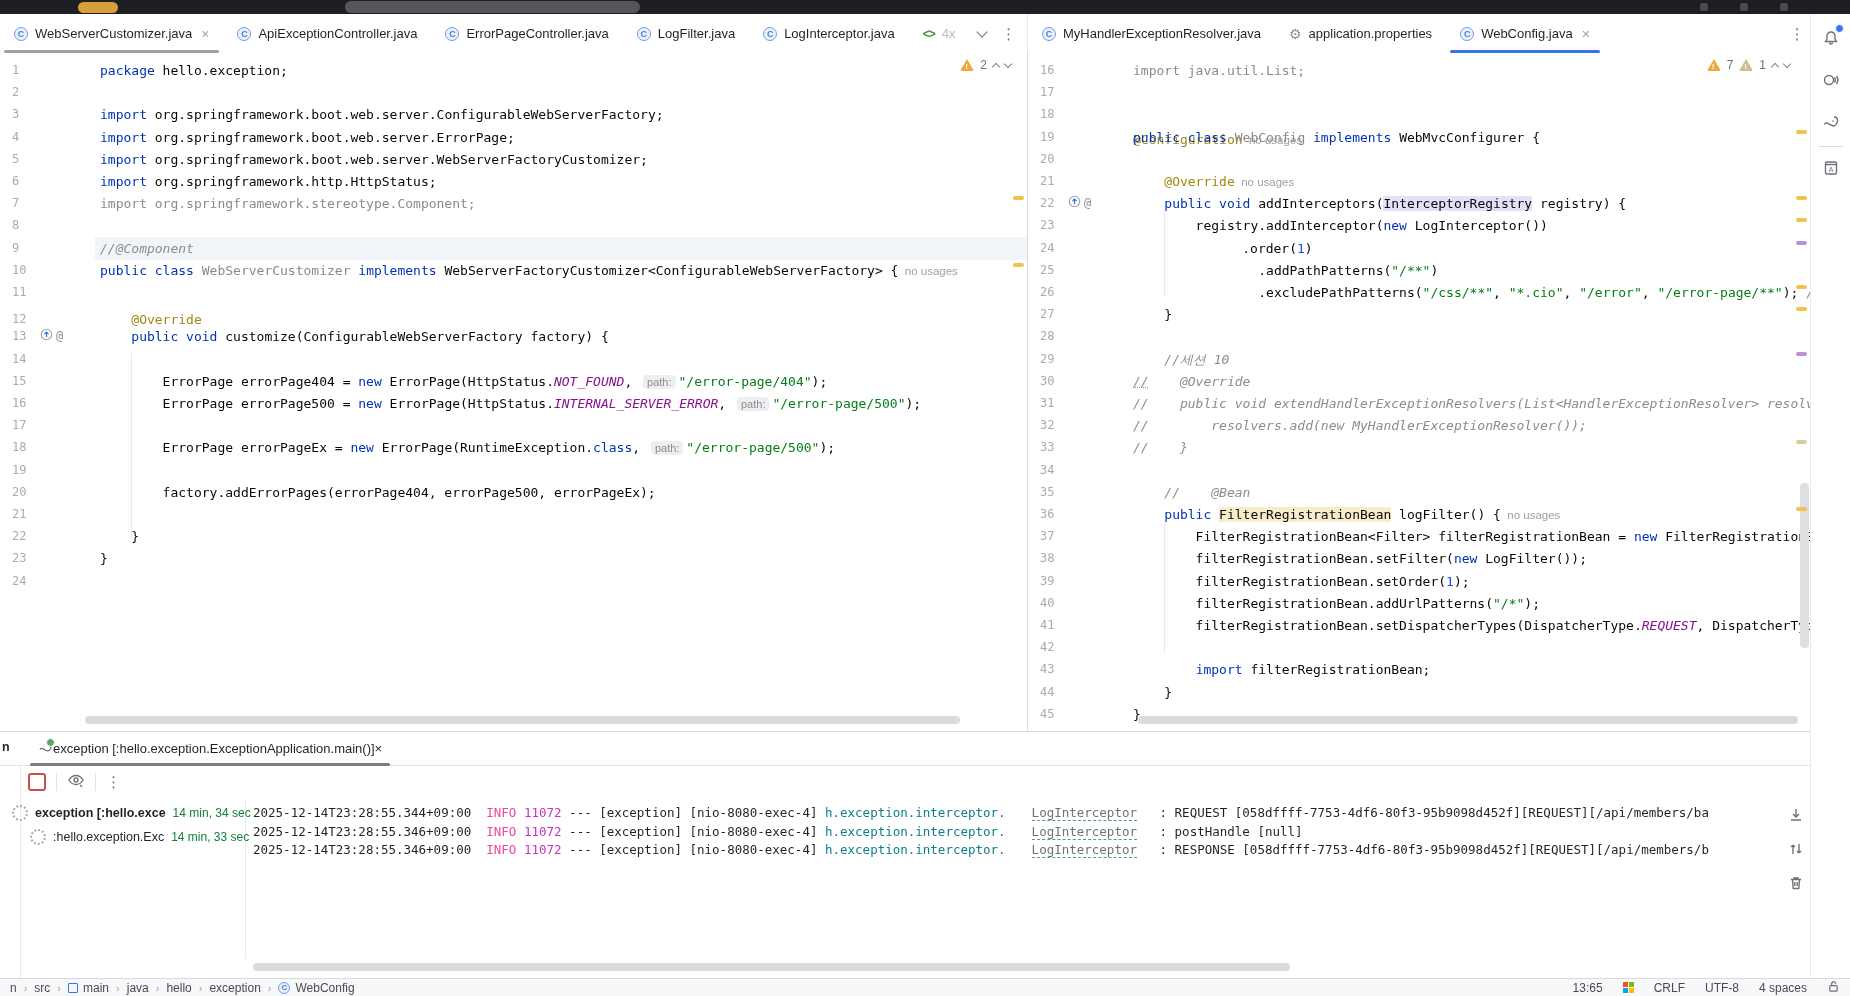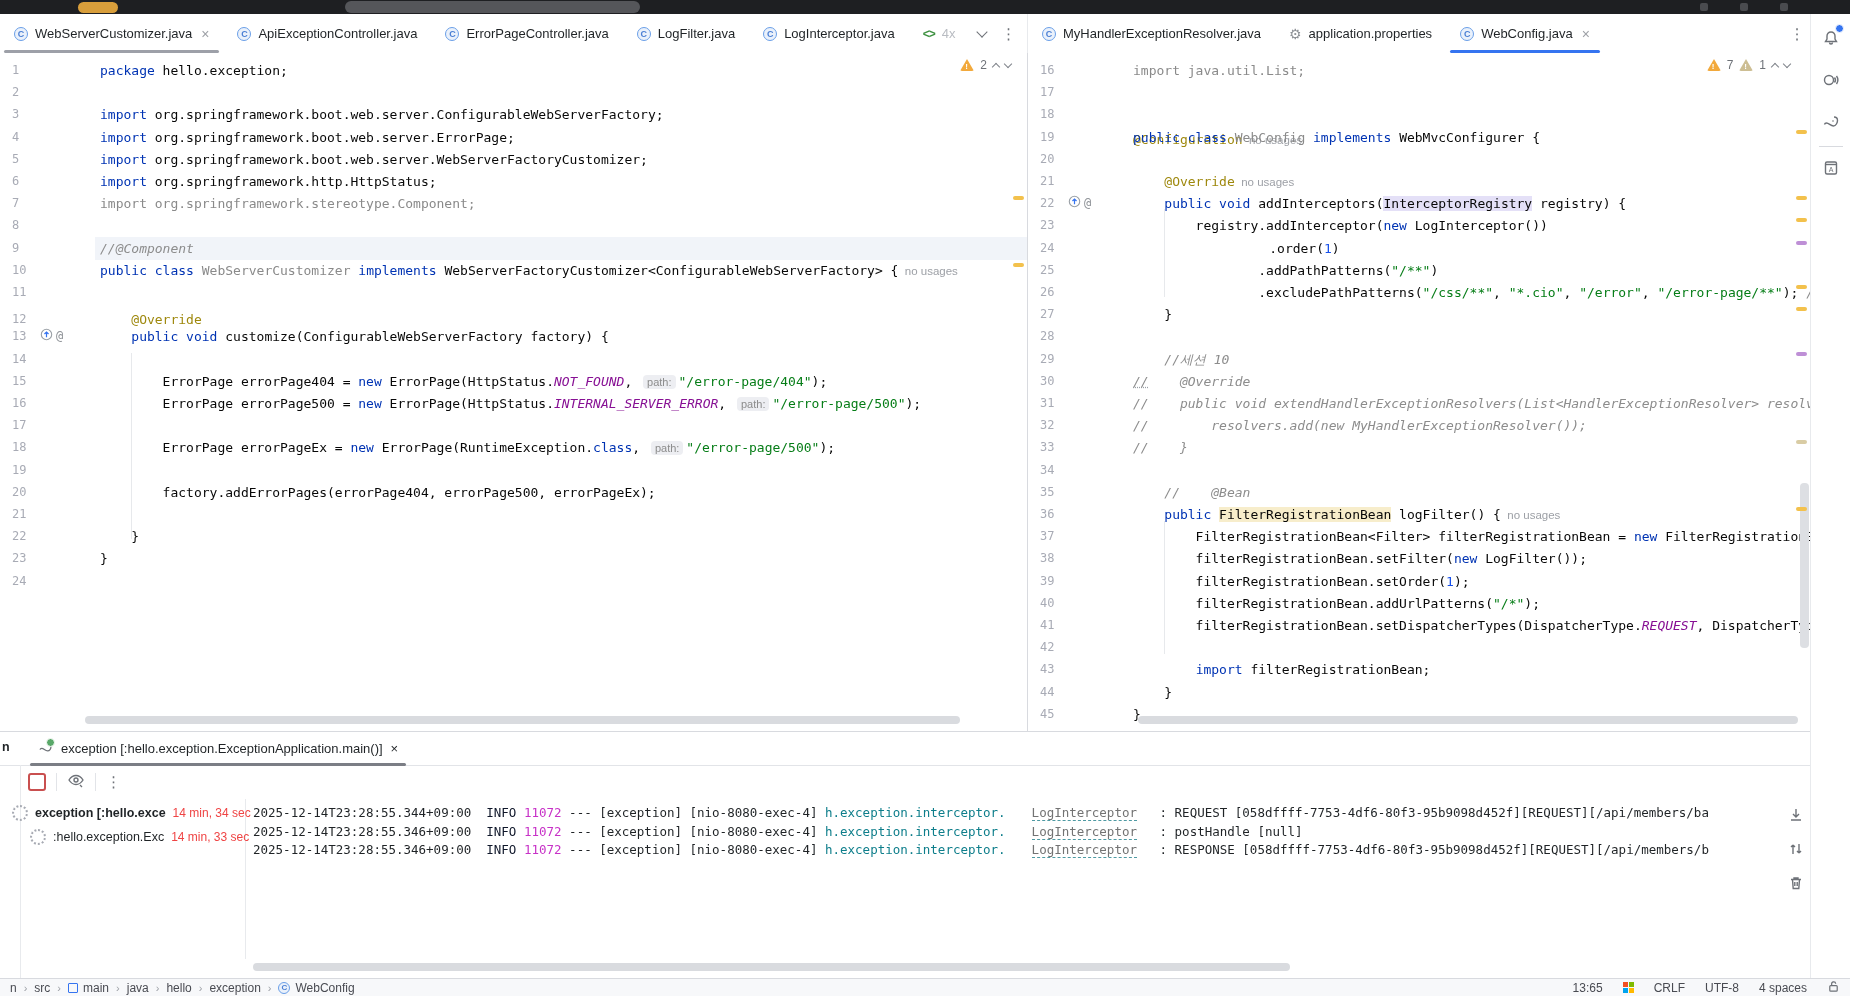--- a/index.html
+++ b/index.html
@@ -61,33 +61,33 @@
   
   .stripe{position:absolute;left:1810px;top:14px;width:40px;height:964px;background:#FFF;border-left:1px solid #E8EAED;}
   .stripe .sicon{position:absolute;left:8px;width:24px;height:24px;display:flex;align-items:center;justify-content:center;cursor:pointer;}
   .stripe svg{stroke:#6E7278;fill:none;stroke-width:1.4;}
   .sdiv{position:absolute;left:8px;width:24px;height:1px;background:#D8DADF;}
   .baddge{position:absolute;right:-1px;top:-2px;width:7px;height:7px;border-radius:50%;background:#3574F0;border:1.5px solid #FFF;}
   
   .console{position:absolute;left:0;top:731px;width:1810px;height:247px;background:#FFF;border-top:1px solid #D8DADF;}
   .con-tabrow{position:absolute;left:0;top:0;width:100%;height:33px;border-bottom:1px solid #E2E4E8;}
   .con-left-partial{position:absolute;left:2px;top:8px;font-size:12.5px;font-weight:bold;color:#1F2326;}
-  .con-tab{position:absolute;left:28px;top:0;height:33px;display:flex;align-items:center;gap:8px;padding:0 10px;font-size:13px;cursor:pointer;}
+  .con-tab{position:absolute;left:28px;top:0;height:33px;display:flex;align-items:center;padding:0 10px;font-size:13px;cursor:pointer;}
   .con-tab::after{content:"";position:absolute;left:2px;right:2px;bottom:-1px;height:3px;background:#7B7E85;border-radius:2px;}
   .con-toolbar{position:absolute;left:28px;top:33px;height:34px;display:flex;align-items:center;gap:10px;}
   .vline{position:absolute;top:33px;bottom:0;width:1px;background:#E8EAED;}
   .stopbtn{width:14px;height:14px;border:2px solid #C94F4F;border-radius:3px;cursor:pointer;}
   .tsep{width:1px;height:18px;background:#E2E4E8;}
   .con-content{position:absolute;left:0;top:67px;right:0;bottom:20px;}
   .tree-row{position:absolute;display:flex;align-items:center;gap:7px;font-size:12.5px;cursor:pointer;}
   .tree-name{color:#1F2326;} .tree-name.b{font-weight:bold;}
-  .tree-time{color:#ef4444;font-size:12px;}
+  .tree-time{color:#15803d;font-size:12px;}
   .spinner{width:12px;height:12px;border-radius:50%;border:2px dotted #A7AAB3;}
   .logline{position:absolute;left:253px;font-family:"DejaVu Sans Mono",monospace;font-size:12.5px;white-space:pre;}
-  .lg-ts{color:#1F2326;} .lg-info{color:#0f172a;margin-top:22px;} .lg-pid{color:#C731C7;} .lg-ctx{color:#1F2326;}
+  .lg-ts{color:#1F2326;} .lg-info{color:#ec4899;margin-top:22px;} .lg-pid{color:#C731C7;} .lg-ctx{color:#1F2326;}
   .lg-pkg{color:#0E7E8B;} .lg-cls{color:#737373;border-bottom:1px dashed #4E9AA3;margin-left:26px;} .lg-msg{color:#1F2326;}
   .con-hthumb{position:absolute;left:253px;bottom:8px;width:1037px;height:8px;background:#D9DBDF;border-radius:4px;}
   .con-right-icons{position:absolute;right:6px;top:75px;display:flex;flex-direction:column;gap:14px;}
   .con-right-icons svg{stroke:#6E7278;fill:none;stroke-width:1.4;}
   
   .statusbar{position:absolute;left:0;top:978px;width:1850px;height:18px;background:#F7F8FA;border-top:1px solid #D8DADF;
              display:flex;align-items:center;font-size:12px;color:#494B52;padding:0 10px;box-sizing:border-box;}
   .crumbs{display:flex;align-items:center;gap:7px;}
   .crumb{display:flex;align-items:center;gap:5px;cursor:pointer;}
   .csep{color:#9DA0A6;font-size:11px;}
@@ -329,21 +329,21 @@
           <span class="g-at">@</span>
         </span>
         <span class="code" style="left: 105px;"><span class="t-p">    </span><span class="t-k">public</span><span class="t-p"> </span><span class="t-k">void</span><span class="t-p"> addInterceptors(</span><span class="t-hl">InterceptorRegistry</span><span class="t-p"> registry) {</span></span>
       </div>
       <div class="crow" style="top: 161.4px;">
         <span class="lnum">23</span>
         <span class="code" style="left: 105px;"><span class="t-p">        registry.addInterceptor(</span><span class="t-k">new</span><span class="t-p"> LogInterceptor())</span></span>
       </div>
       <div class="crow" style="top: 183.6px;">
         <span class="lnum">24</span>
-        <span class="code" style="left: 116px;"><span class="t-p">                .order(</span><span class="t-n">1</span><span class="t-p">)</span></span>
+        <span class="code" style="left: 89px;"><span class="t-p">                .order(</span><span class="t-n">1</span><span class="t-p">)</span></span>
       </div>
       <div class="crow" style="top: 205.8px;">
         <span class="lnum">25</span>
         <span class="code" style="left: 105px;"><span class="t-p">                .addPathPatterns(</span><span class="t-s">"/**"</span><span class="t-p">)</span></span>
       </div>
       <div class="crow" style="top: 228px;">
         <span class="lnum">26</span>
         <span class="code" style="left: 105px;"><span class="t-p">                .excludePathPatterns(</span><span class="t-s">"/css/**"</span><span class="t-p">, </span><span class="t-s">"*.cio"</span><span class="t-p">, </span><span class="t-s">"/error"</span><span class="t-p">, </span><span class="t-s">"/error-page/**"</span><span class="t-p">);</span><span class="t-c"> //</span></span>
       </div>
       <div class="crow" style="top: 250.2px;">

